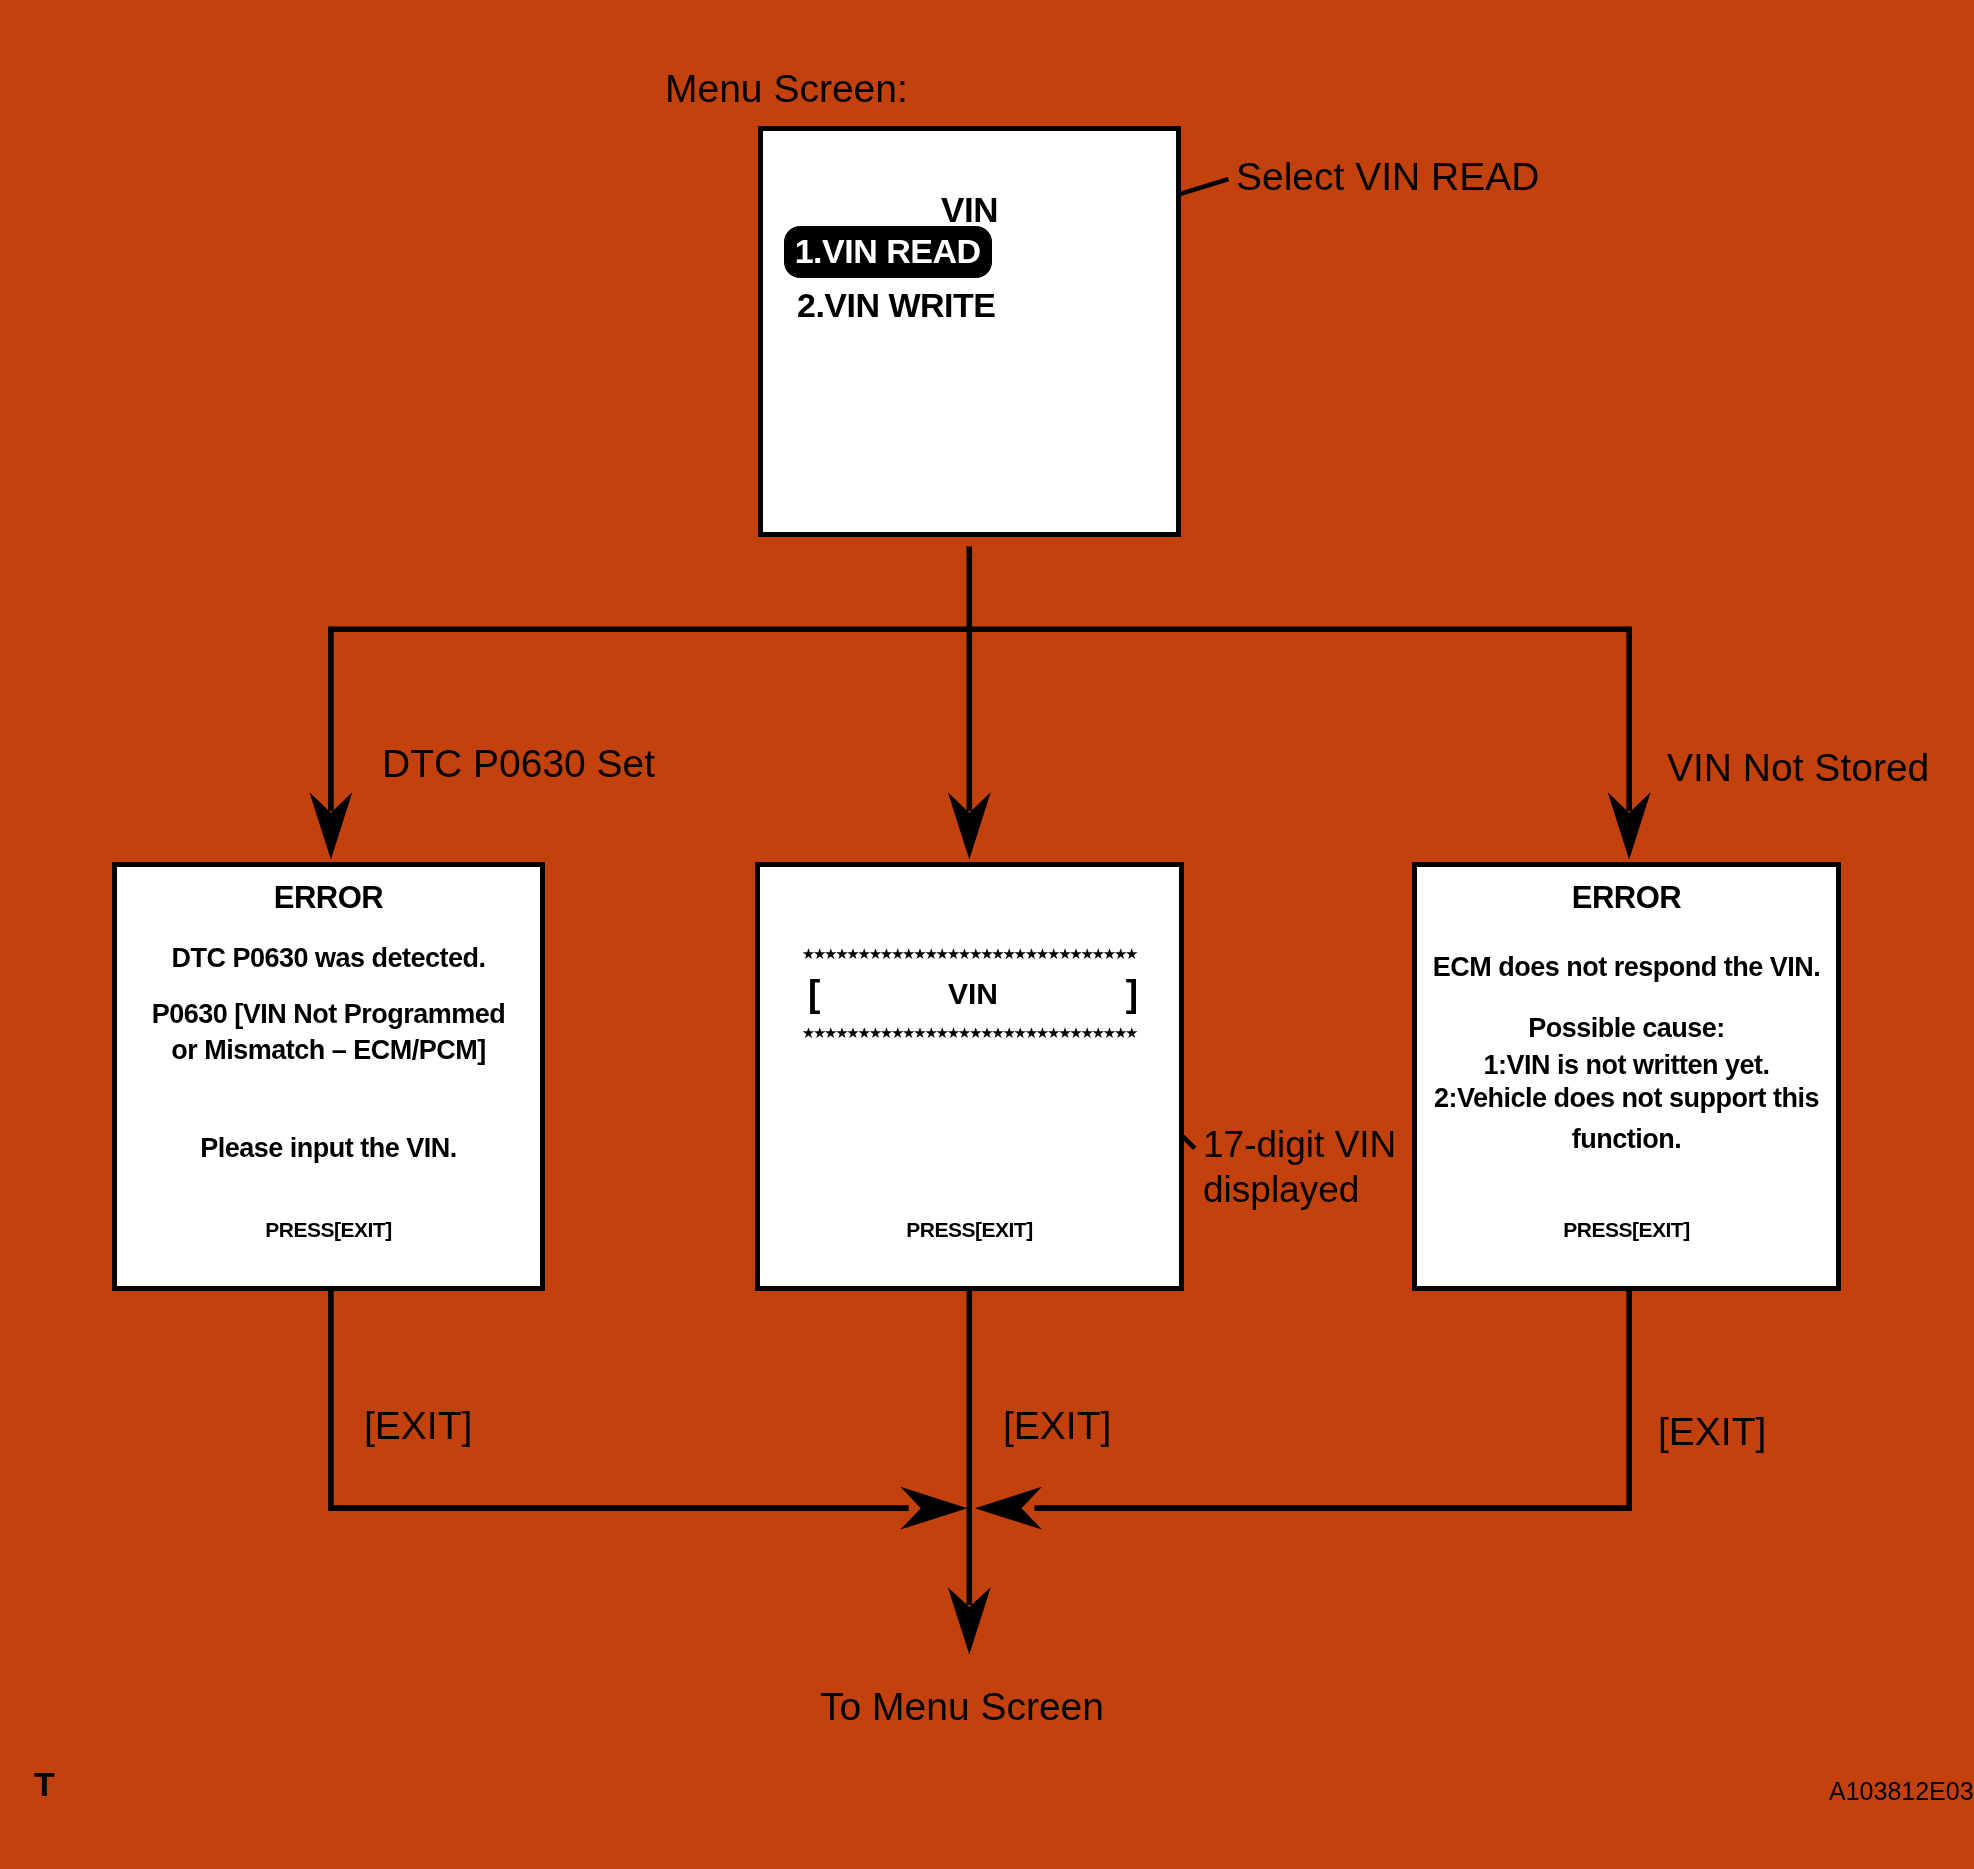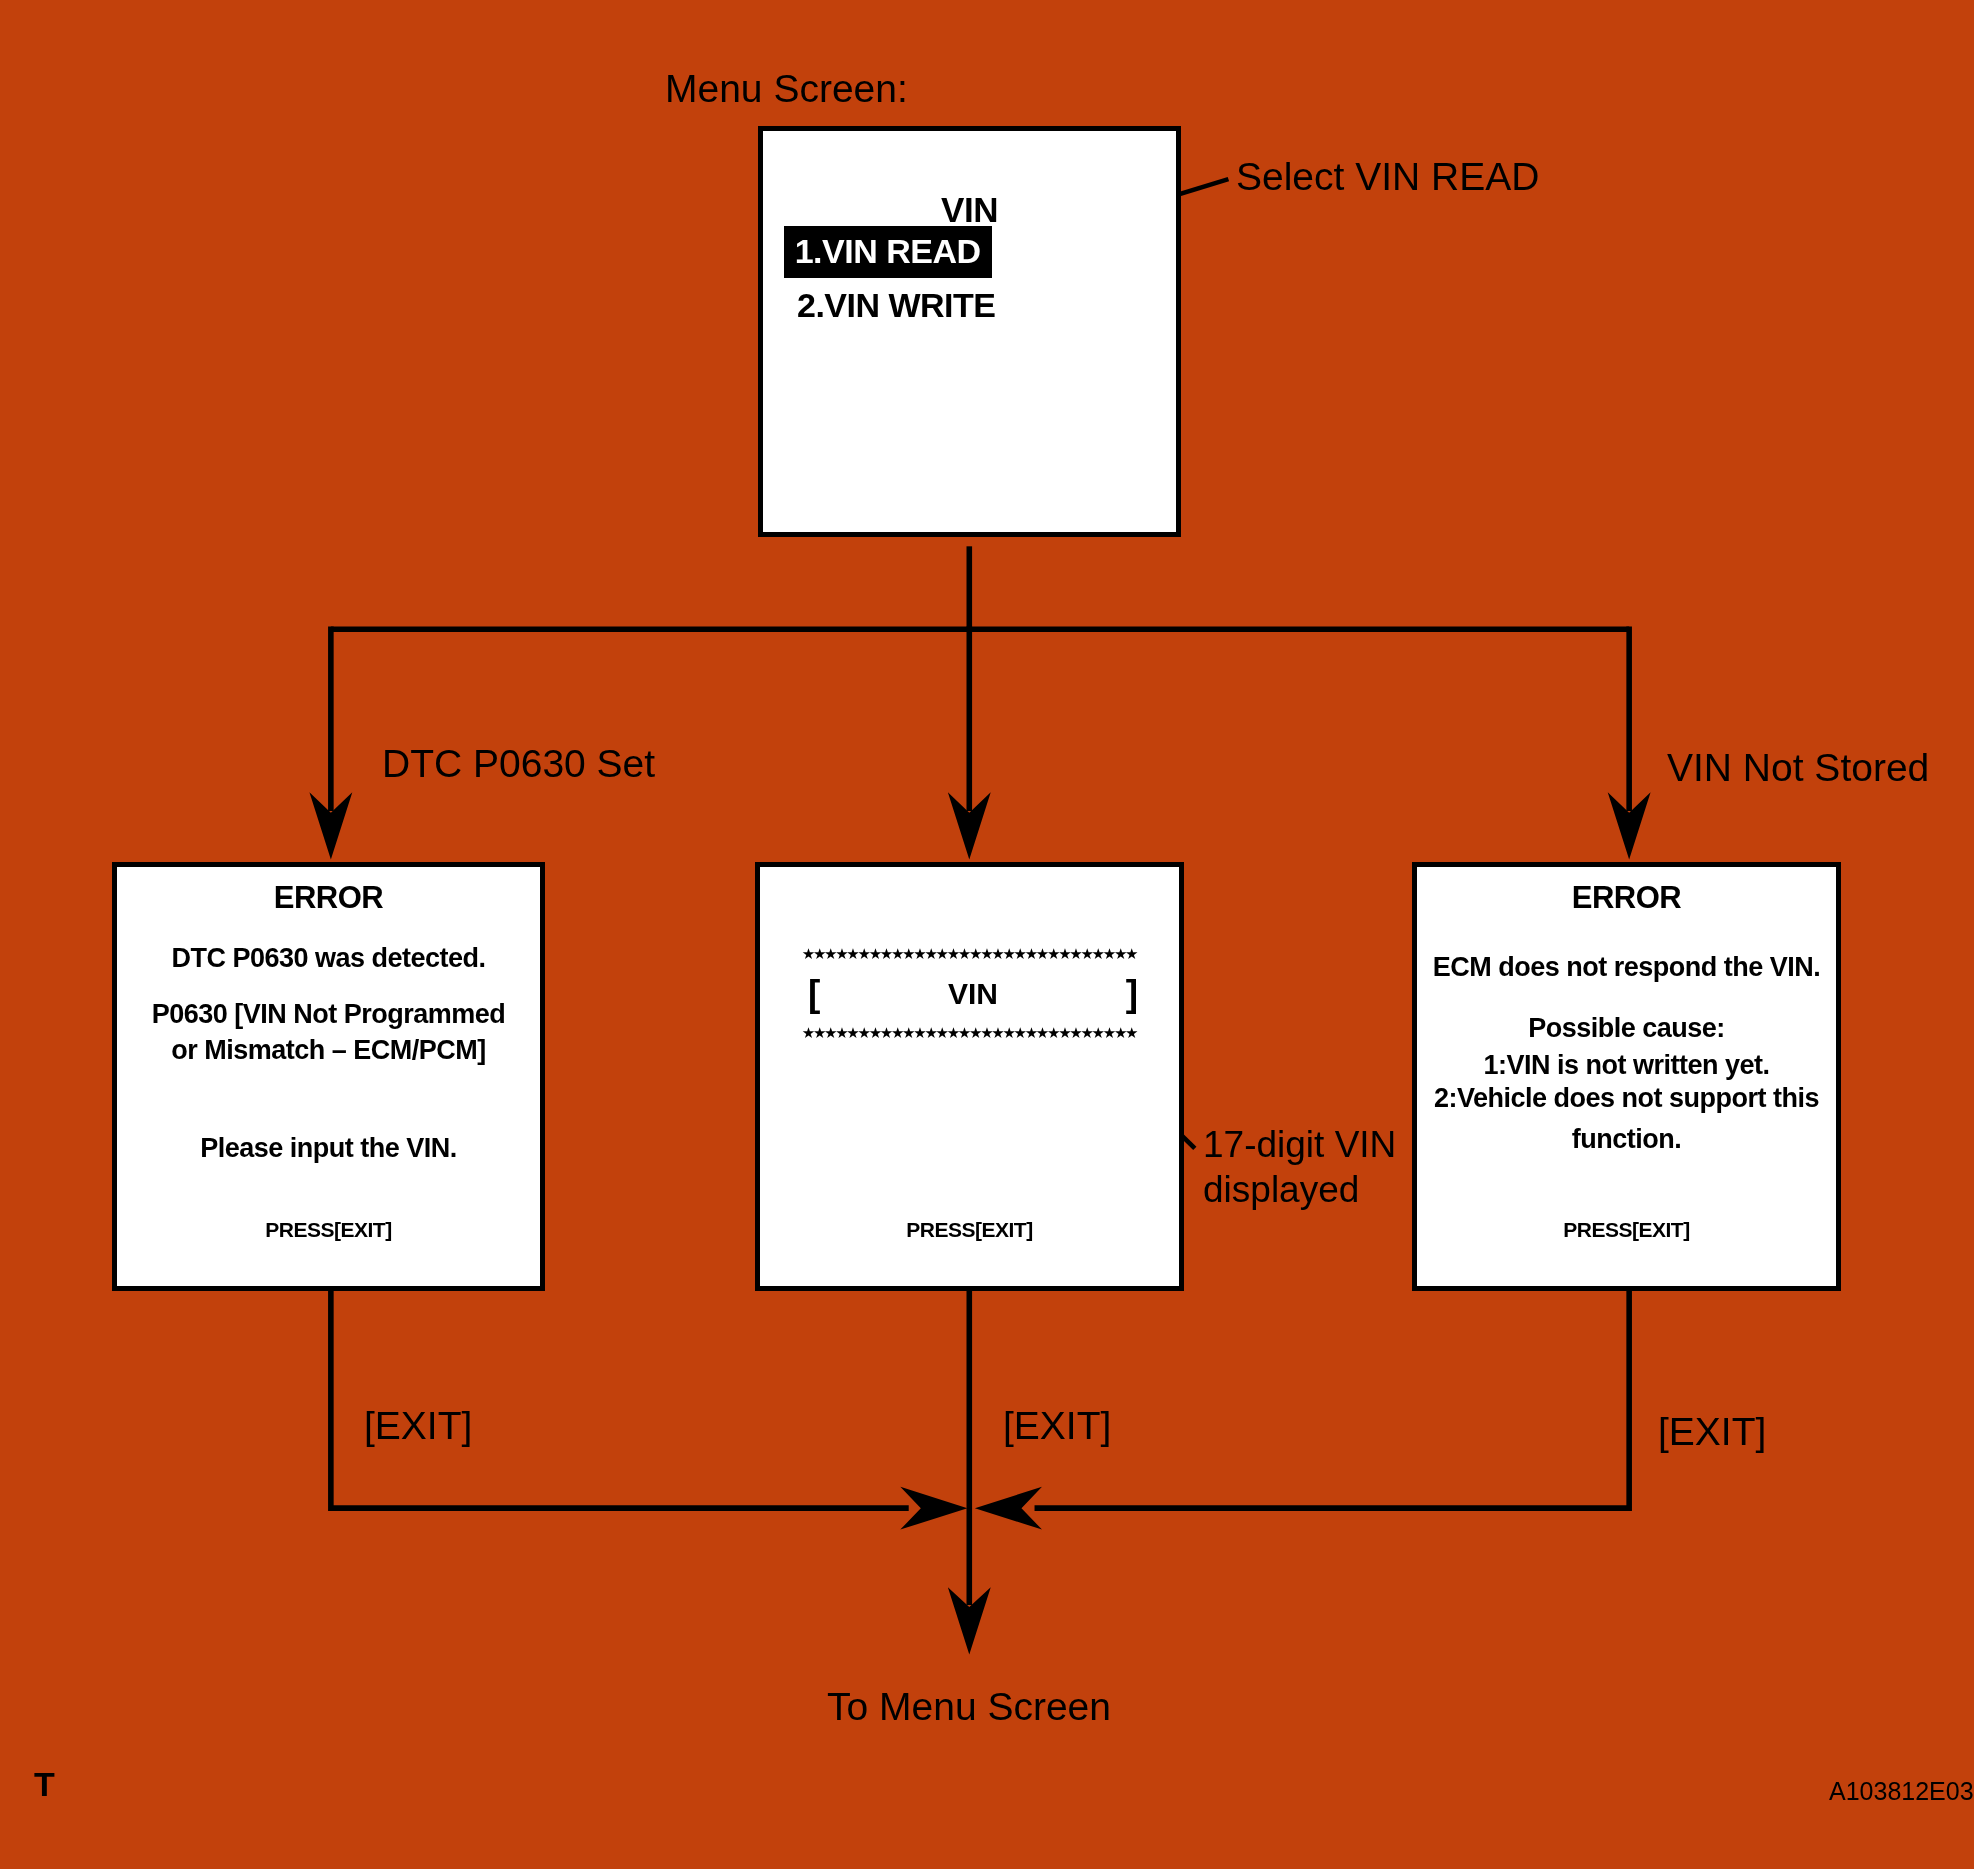--- a/index.html
+++ b/index.html
@@ -8,21 +8,21 @@
     font-family:"Liberation Sans","DejaVu Sans",sans-serif;color:#000;
   }
   svg.flow{position:absolute;left:0;top:0;width:1974px;height:1869px;}
   .t{position:absolute;white-space:nowrap;}
   .lbl{font-size:39px;font-weight:400;}
   .box{position:absolute;border:5.6px solid #000;background:#fff;box-sizing:border-box;}
   .bline{position:absolute;left:0;right:0;text-align:center;font-weight:700;letter-spacing:-0.5px;}
   .fs33{font-size:31px;}
   .fs29{font-size:27px;}
   .fs31{font-size:21px;}
-  .menu-item{position:absolute;font-weight:700;font-size:34px;letter-spacing:-0.5px;}
+  .menu-item{position:absolute;font-weight:700;font-size:34px;letter-spacing:-0.5px;border-radius:16px;}
   .inv{background:#000;color:#fff;padding:5.6px 11.2px 7.5px 11.2px;}
   .stars{position:absolute;text-align:center;font-family:"DejaVu Sans",sans-serif;
          font-size:15px;letter-spacing:-2.3px;line-height:18.6px;overflow:hidden;}
   .brrow{position:absolute;display:flex;justify-content:space-between;align-items:center;}
   .brk{font-weight:700;font-size:37px;line-height:37px;}
   .annot{font-size:37px;font-weight:400;}
 </style>
 </head>
 <body>
 
@@ -96,18 +96,18 @@
     <div class="bline fs31" style="top:351px;">PRESS[EXIT]</div>
   </div>
 
   <div class="t annot" style="left:1203px;top:1124px;">17-digit VIN</div>
   <div class="t annot" style="left:1203px;top:1169px;">displayed</div>
 
   <div class="t lbl" style="left:364px;top:1404px;">[EXIT]</div>
   <div class="t lbl" style="left:1003px;top:1404px;">[EXIT]</div>
   <div class="t lbl" style="left:1658px;top:1410px;">[EXIT]</div>
 
-  <div class="t" style="left:820px;top:1685px;width:298px;text-align:center;font-size:39px;">To Menu Screen</div>
+  <div class="t" style="left:820px;top:1685px;width:298px;font-size:39px;">To Menu Screen</div>
   <div class="t" style="left:34px;top:1765px;font-size:34px;font-weight:700;">T</div>
   <div class="t" style="left:1829px;top:1777px;font-size:25px;">A103812E03</div>
 
 </div>
 
 
 </body></html>

